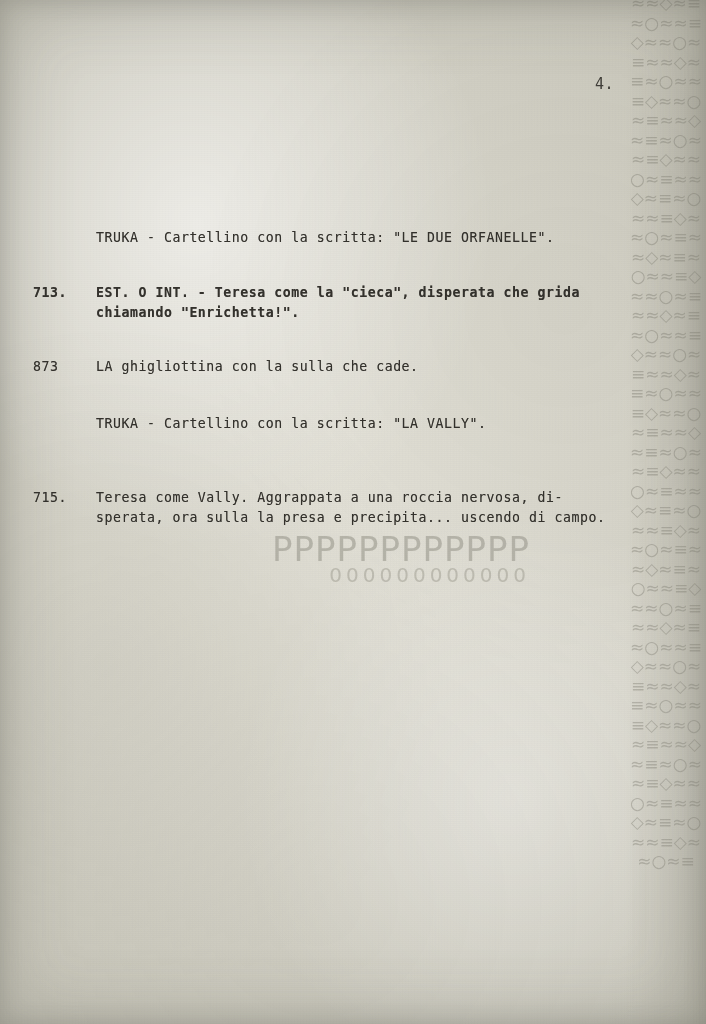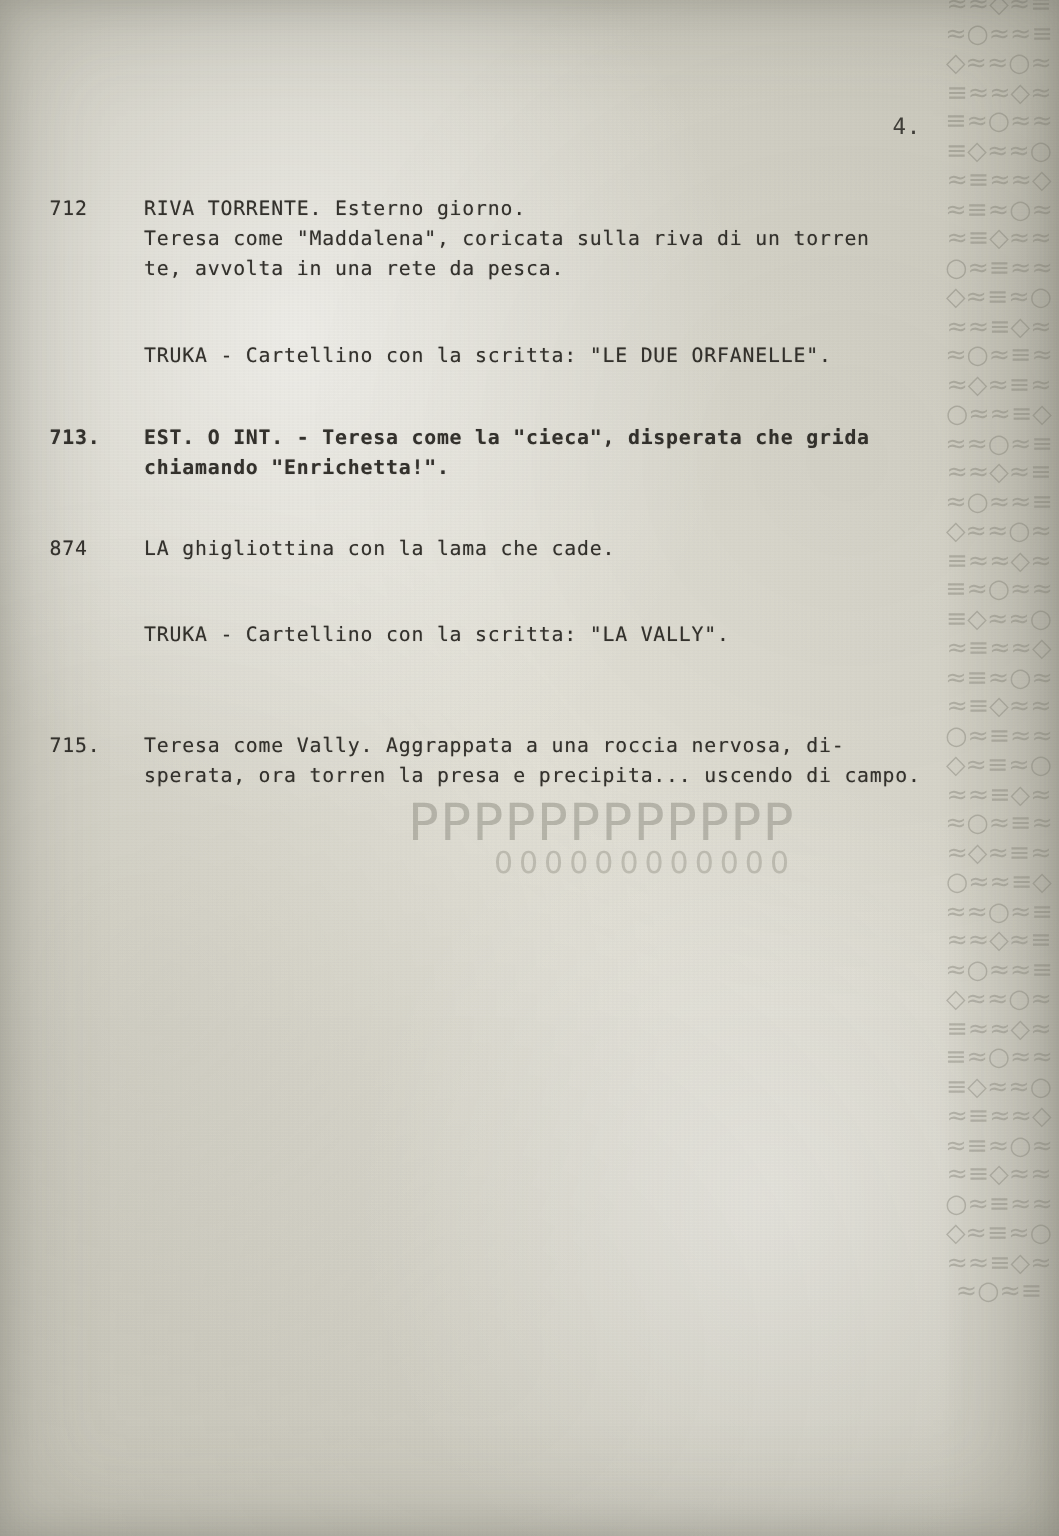--- a/index.html
+++ b/index.html
@@ -156,46 +156,41 @@
 
   <div id="binding">
     <div class="strip-bg"></div>
     <div class="glyphs">≈≈◇≈≡≈○≈≈≡◇≈≈○≈≡≈≈◇≈≡≈○≈≈≡◇≈≈○≈≡≈≈◇≈≡≈○≈≈≡◇≈≈○≈≡≈≈◇≈≡≈○≈≈≡◇≈≈○≈≡≈≈◇≈≡≈○≈≈≡◇≈≈○≈≡≈≈◇≈≡≈○≈≈≡◇≈≈○≈≡≈≈◇≈≡≈○≈≈≡◇≈≈○≈≡≈≈◇≈≡≈○≈≈≡◇≈≈○≈≡≈≈◇≈≡≈○≈≈≡◇≈≈○≈≡≈≈◇≈≡≈○≈≈≡◇≈≈○≈≡≈≈◇≈≡≈○≈≈≡◇≈≈○≈≡≈≈◇≈≡≈○≈≈≡◇≈≈○≈≡≈≈◇≈≡≈○≈≈≡◇≈≈○≈≡≈≈◇≈≡≈○≈≈≡◇≈≈○≈≡</div>
   </div>
 
   <div id="content">
 
     <div class="page-number">4.</div>
 
-    <div class="block blk-712">
-      <span class="line"><span class="num">712</span><span>RIVA TORRENTE. Esterno giorno.</span></span>
-      <span class="line"><span class="indent"></span><span>Teresa come "Maddalena", coricata sulla riva di un torren</span></span>
-      <span class="line"><span class="indent"></span><span>te, avvolta in una rete da pesca.</span></span>
-    </div>
 
     <div class="block blk-truka1">
       <span class="line"><span class="indent"></span><span>TRUKA - Cartellino con la scritta: "LE DUE ORFANELLE".</span></span>
     </div>
 
     <div class="block blk-713">
       <span class="line"><span class="num">713.</span><span>EST. O INT. - Teresa come la "cieca", disperata che grida</span></span>
       <span class="line"><span class="indent"></span><span>chiamando "Enrichetta!".</span></span>
     </div>
 
     <div class="block blk-714">
-      <span class="line"><span class="num">874</span><span>LA ghigliottina con la lama che cade.</span></span>
+      <span class="line"><span class="num">873</span><span>LA ghigliottina con la sulla che cade.</span></span>
     </div>
 
     <div class="block blk-truka2">
       <span class="line"><span class="indent"></span><span>TRUKA - Cartellino con la scritta: "LA VALLY".</span></span>
     </div>
 
     <div class="block blk-715">
       <span class="line"><span class="num">715.</span><span>Teresa come Vally. Aggrappata a una roccia nervosa, di-</span></span>
-      <span class="line"><span class="indent"></span><span>sperata, ora torren la presa e precipita... uscendo di campo.</span></span>
+      <span class="line"><span class="indent"></span><span>sperata, ora sulla la presa e precipita... uscendo di campo.</span></span>
     </div>
 
   </div>
 
   <div id="watermark">
     <div class="wm-line1">PPPPPPPPPPPP</div>
     <div class="wm-line2">000000000000</div>
   </div>
 
   <div id="grain"></div>

